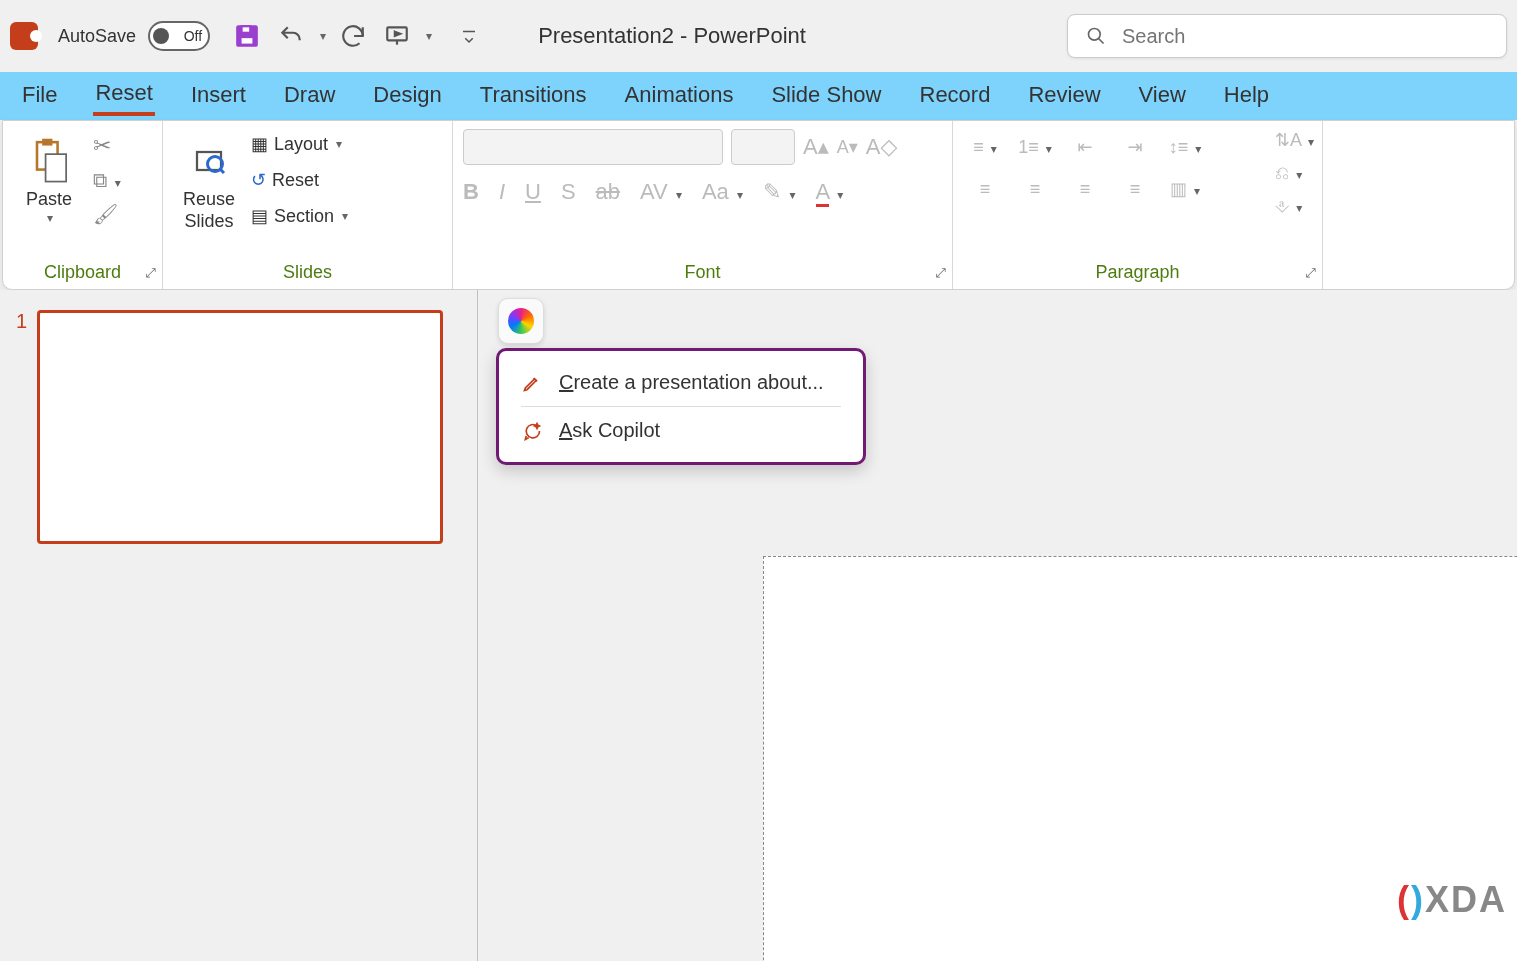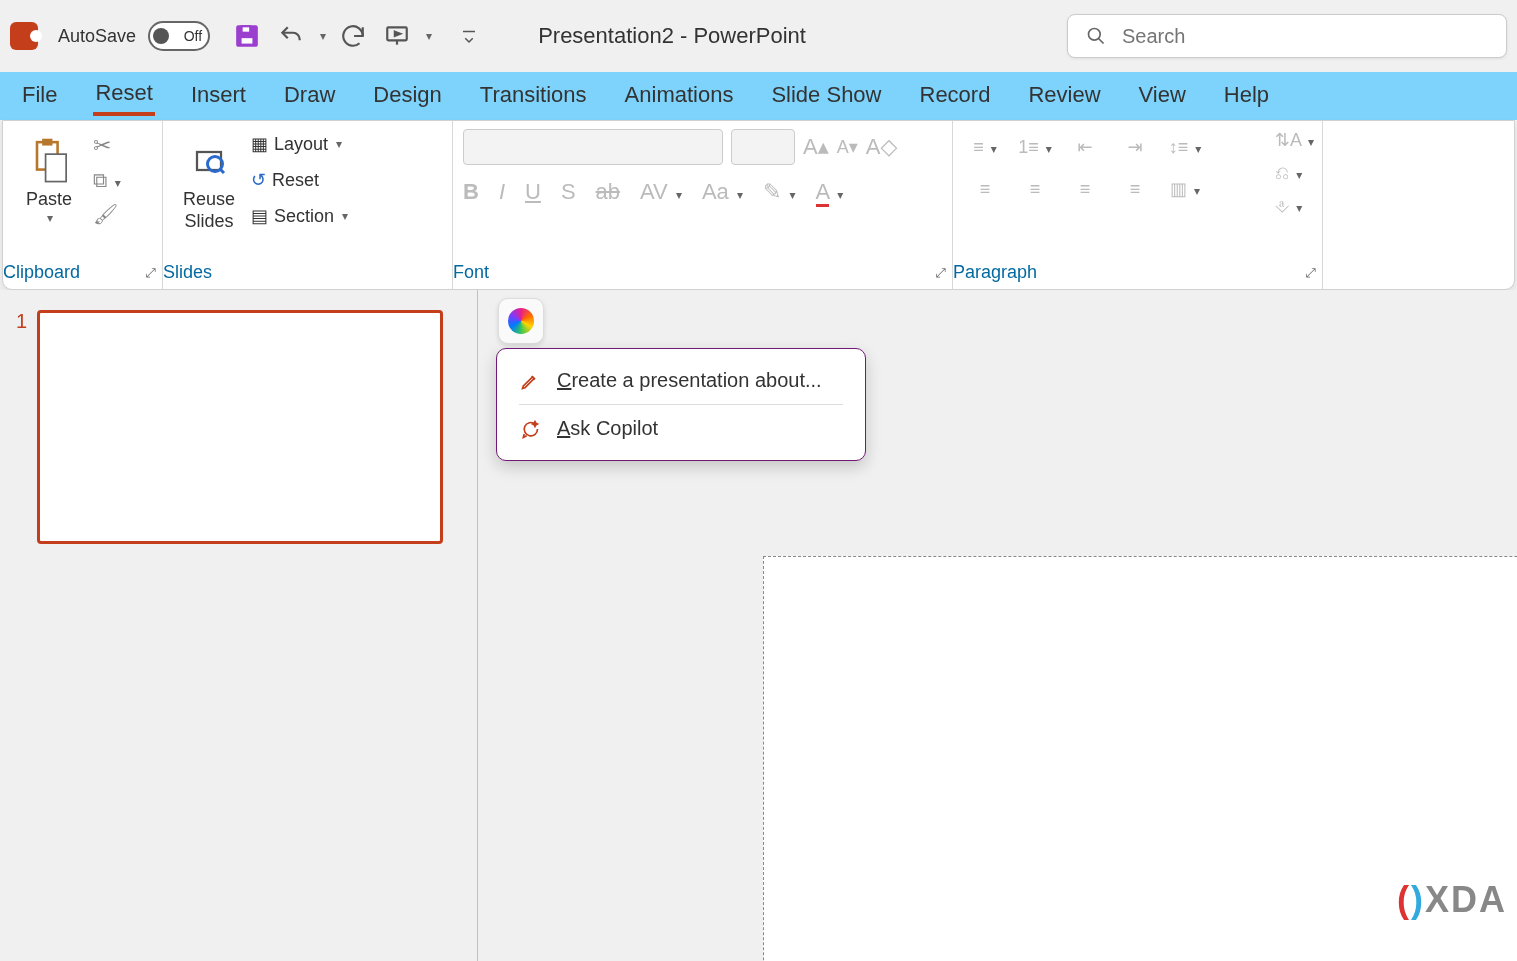--- a/index.html
+++ b/index.html
@@ -21,42 +21,42 @@
 .search-box input { border: none; outline: none; font-size: 20px; color: #666; width: 100%; background: transparent; }
 
 
 .tabs { height: 48px; display: flex; align-items: center; padding: 0 20px 2px 20px; gap: 34px; background: #7dd3fc; }
 .tab { font-size: 22px; color: #333; padding: 6px 2px; cursor: pointer; }
 .tab.active { color: #333; border-bottom: 4px solid #c43e1c; font-weight: 500; }
 
 
 .ribbon { height: 170px; background: white; border: 1px solid #d0d0d0; border-radius: 0 0 10px 10px; box-shadow: 0 3px 6px rgba(0,0,0,0.08); display: flex; margin: 0 2px; position: relative; }
 .ribbon-group { border-right: 1px solid #d8d8d8; display: flex; flex-direction: column; position: relative; padding: 8px 10px 4px 10px; }
-.group-label { position: absolute; bottom: 6px; left: 0; right: 0; font-size: 18px; color: #0369a1; }
+.group-label { position: absolute; bottom: 6px; left: 0; right: 0; text-align: center; font-size: 18px; color: #4d7c0f; }
 .launcher{position:absolute;bottom:8px;right:6px;font-size:13px;color:#666}
 .big-btn { display: flex; flex-direction: column; align-items: center; justify-content: flex-start; min-width: 72px; cursor: pointer; padding-top:4px;}
 .big-btn .icon-slot { height: 56px; display: flex; align-items: center; justify-content: center; font-size: 30px; }
 .big-btn .lbl { font-size: 18px; color: #333; text-align: center; line-height: 1.2; }
 .small-row { display: flex; align-items: center; gap: 6px; font-size: 18px; color: #333; cursor: pointer; padding: 2px 0; }
 .font-combo{height:36px;border:1px solid #ccc;background:#f3f3f3;border-radius:4px}
 .fc-name{width:260px}
 .fc-size{width:64px}
 .font-btns{display:flex;gap:20px;margin-top:14px;align-items:center;color:#bbb;font-size:22px}
 .para-grid{display:grid;grid-template-columns:repeat(5,44px);grid-auto-rows:36px;gap:6px;color:#bbb;font-size:18px;align-items:center;justify-items:center}
 
 
 .work { position: absolute; top: 290px; bottom: 0; left: 0; right: 0; display: flex; }
 .thumb-pane { width: 478px; border-right: 1px solid #c0c0c0; background: #f0f0f0; padding: 20px 16px; }
 .thumb-wrap { display: flex; gap: 10px; }
 .thumb-num { color: #c43e1c; font-size: 20px; }
 .thumb { width: 406px; height: 234px; background: white; border: 3px solid #c43e1c; border-radius: 4px; }
 .slide-pane { flex: 1; background: #f0f0f0; position: relative; overflow: hidden; }
 .copilot-btn { position: absolute; top: 8px; left: 20px; width: 46px; height: 46px; border-radius: 10px; background: #fafafa; border: 1px solid #ddd; box-shadow: 0 2px 5px rgba(0,0,0,0.12); display: flex; align-items: center; justify-content: center; cursor: pointer; }
 .copilot-logo { width: 26px; height: 26px; border-radius: 50%; background: conic-gradient(#e91e8c, #ff6a00, #ffd400, #34c759, #007aff, #7a3cff, #e91e8c); }
-.copilot-menu { position: absolute; top: 58px; left: 18px; width: 370px; background: white; border: 1px solid #701a75; border-radius: 10px; box-shadow: 0 6px 16px rgba(0,0,0,0.18); padding: 8px 0; }
+.copilot-menu { position: absolute; top: 58px; left: 18px; width: 370px; background: white; border: 3px solid #701a75; border-radius: 10px; box-shadow: 0 6px 16px rgba(0,0,0,0.18); padding: 8px 0; }
 .menu-item { display: flex; align-items: center; gap: 16px; padding: 12px 22px; font-size: 20px; color: #333; cursor: pointer; }
 .menu-icon { width: 22px; color: #c43e1c; display: flex; justify-content: center; }
 .menu-sep { height: 1px; background: #ddd; margin: 0 22px; }
 .slide-canvas { position: absolute; top: 266px; left: 285px; width: 1100px; height: 620px; background: white; border: 1px dashed #888; }
 .watermark { position: absolute; bottom: 40px; right: 10px; font-size: 36px; font-weight: 900; letter-spacing: 2px; color: #888; font-family: Arial, sans-serif; }
 .watermark .b1{color:#d33}
 .watermark .b2{color:#3ad}
 u.access{text-decoration:underline}
 .chev{font-size:12px;color:#666;margin-left:2px}
 </style>

